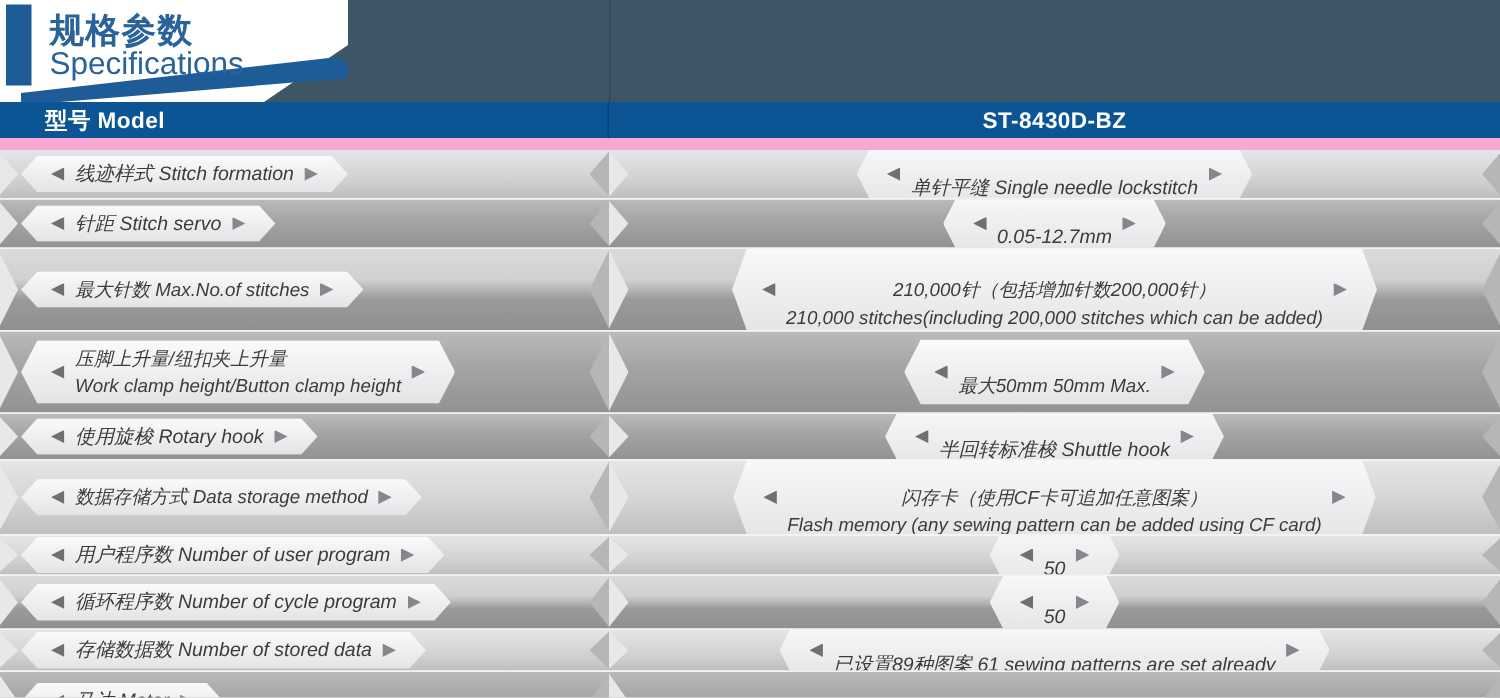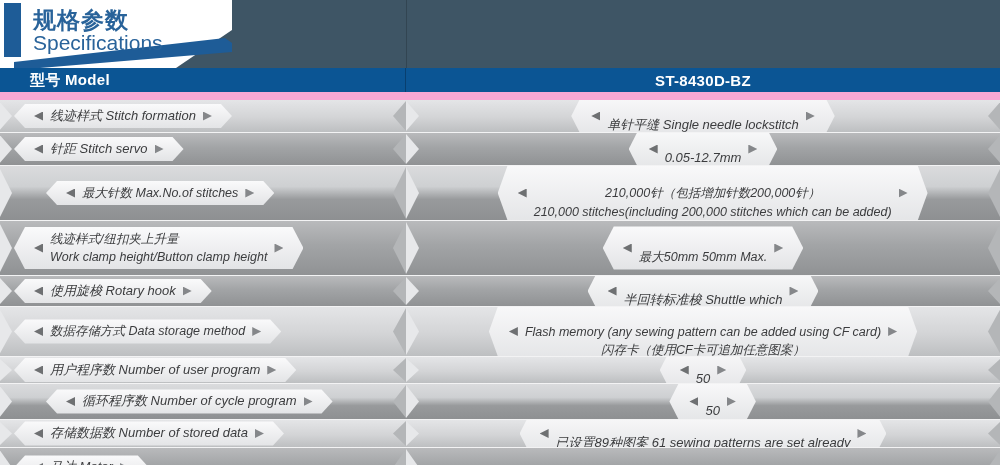--- a/index.html
+++ b/index.html
@@ -28,21 +28,21 @@
     border-right:1px solid rgba(0,0,0,.25);}
   .model-row .cell-r{flex:1;display:flex;align-items:center;justify-content:center;}
   .model-row span{font-size:15px;font-weight:bold;letter-spacing:.3px;}
 
   
   .rows{display:flex;flex-direction:column;width:1000px;font-style:italic;}
   .row{position:relative;display:flex;overflow:hidden;border-top:1px solid #f3f3f4;}
   .row:first-child{border-top:none;}
   .bg-light{background:linear-gradient(180deg,#e4e5e7 0%,#d3d4d6 55%,#bdbfc1 100%);}
   .bg-dark{background:linear-gradient(180deg,#b9babc 0%,#a2a4a6 45%,#909294 100%);}
-  .bg-mixed{background:linear-gradient(180deg,#dadbdd 0%,#ced0d2 38%,#989a9c 62%,#8e9092 100%);padding-left:32px;}
+  .bg-mixed{background:linear-gradient(180deg,#dadbdd 0%,#ced0d2 38%,#989a9c 62%,#8e9092 100%);}
   .cell{display:flex;align-items:center;}
   .cell.left{width:406px;padding-left:14px;}
   .cell.right{width:594px;justify-content:center;}
 
   .stripe{display:inline-flex;align-items:center;max-width:96%;
     background:linear-gradient(180deg,#fafafb 0%,#e3e4e6 100%);
     clip-path:polygon(11px 0,calc(100% - 11px) 0,100% 50%,calc(100% - 11px) 100%,11px 100%,0 50%);
     padding:3px 20px;color:var(--row-text);}
   .stripe::before{content:"";flex:none;width:9px;height:9px;background:#6e7072;
     clip-path:polygon(100% 0,100% 100%,0 50%);margin-right:7px;}
@@ -145,21 +145,21 @@
         </div>
       <div class="diamond d-mid"></div>
       <div class="diamond d-left"></div>
       <div class="diamond d-right"></div>
     </div>
 
     <div class="row bg-dark tall" style="height:55px">
       <div class="cell left">
           <div class="stripe">
             <div class="lines">
-        <span class="line">线迹样式/纽扣夹上升量</span>
+        <span class="line">压脚上升量/纽扣夹上升量</span>
         <span class="line">Work clamp height/Button clamp height</span>
             </div>
           </div>
         </div>
       <div class="cell right">
           <div class="stripe">
             <div class="lines">
         <span class="line">最大50mm 50mm Max.</span>
         </div>
           </div>
@@ -173,42 +173,42 @@
       <div class="cell left">
           <div class="stripe">
             <div class="lines">
         <span class="line">使用旋梭 Rotary hook</span>
         </div>
           </div>
         </div>
       <div class="cell right">
           <div class="stripe">
             <div class="lines">
-        <span class="line">半回转标准梭 Shuttle which</span>
+        <span class="line">半回转标准梭 Shuttle hook</span>
         </div>
           </div>
         </div>
       <div class="diamond d-mid"></div>
       <div class="diamond d-left"></div>
       <div class="diamond d-right"></div>
     </div>
 
     <div class="row bg-light tall" style="height:50px">
       <div class="cell left">
           <div class="stripe">
             <div class="lines">
         <span class="line">数据存储方式 Data storage method</span>
         </div>
           </div>
         </div>
       <div class="cell right">
           <div class="stripe">
             <div class="lines">
+        <span class="line">闪存卡（使用CF卡可追加任意图案）</span>
         <span class="line">Flash memory (any sewing pattern can be added using CF card)</span>
-        <span class="line">闪存卡（使用CF卡可追加任意图案）</span>
             </div>
           </div>
         </div>
       <div class="diamond d-mid"></div>
       <div class="diamond d-left"></div>
       <div class="diamond d-right"></div>
     </div>
 
     <div class="row bg-light" style="height:27px">
       <div class="cell left">

